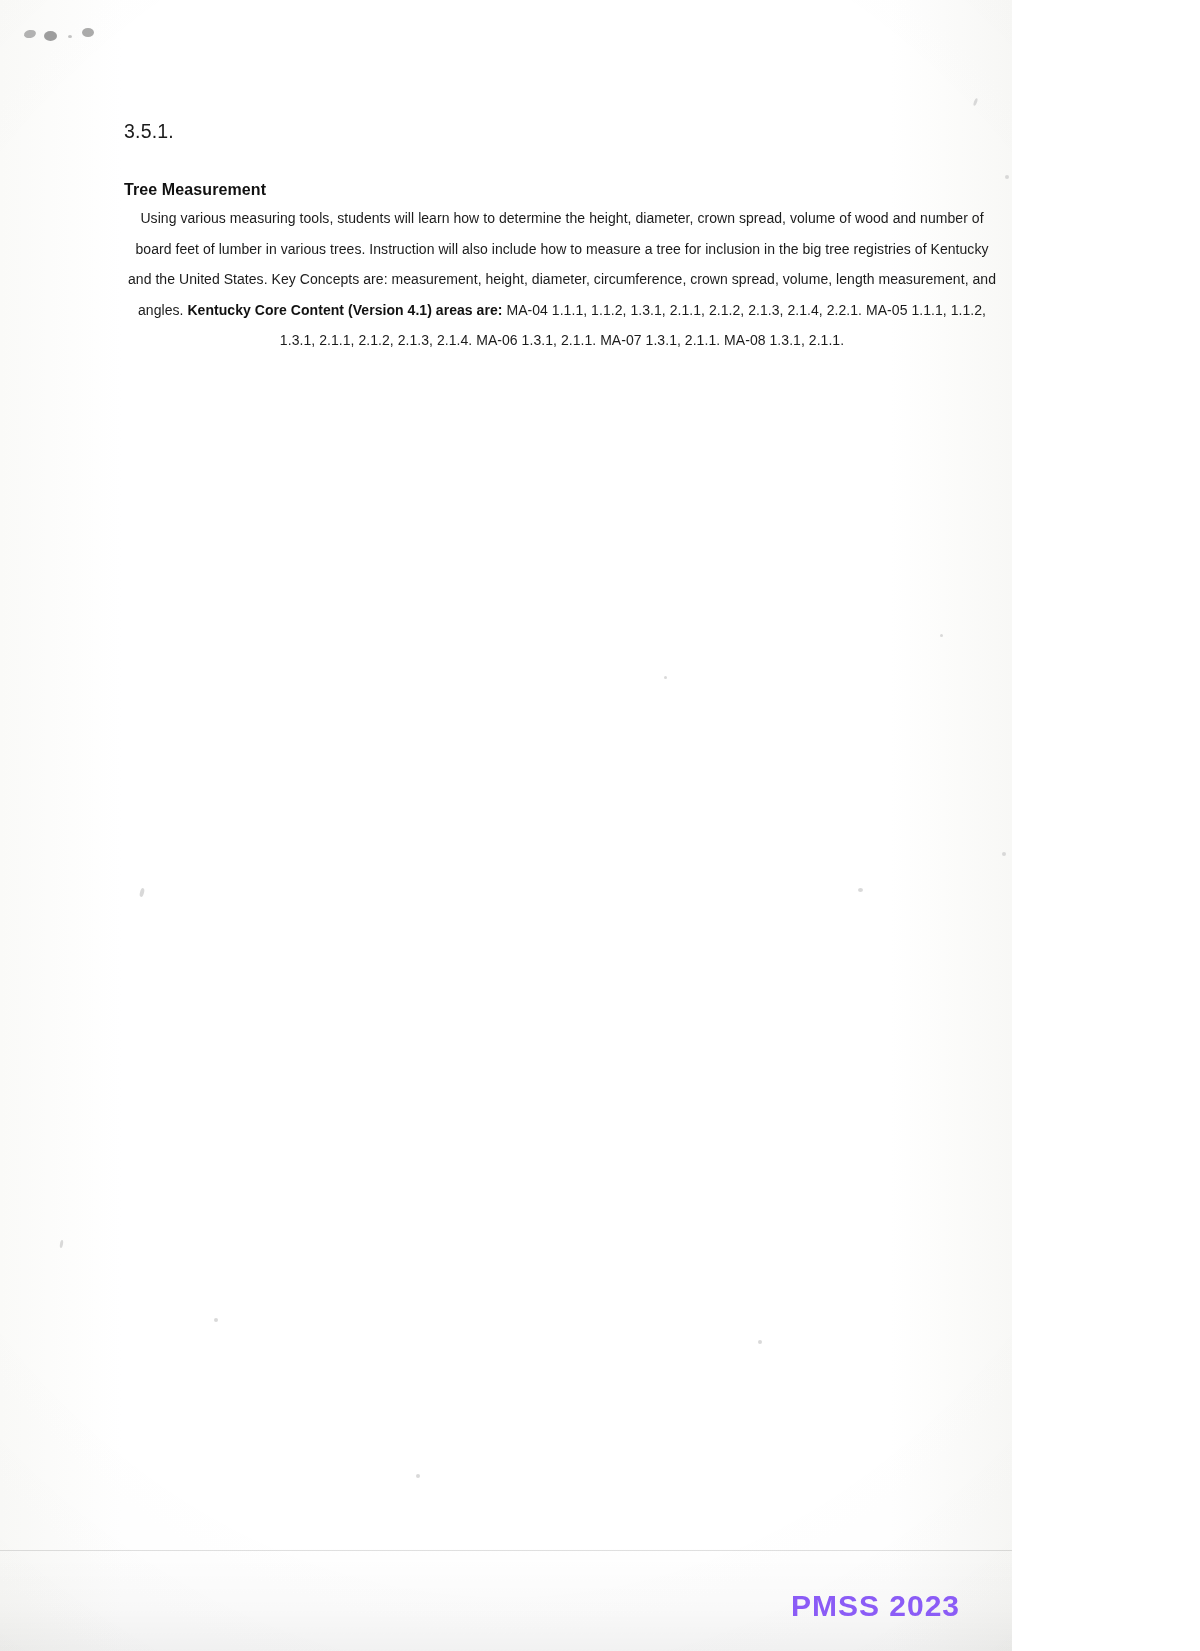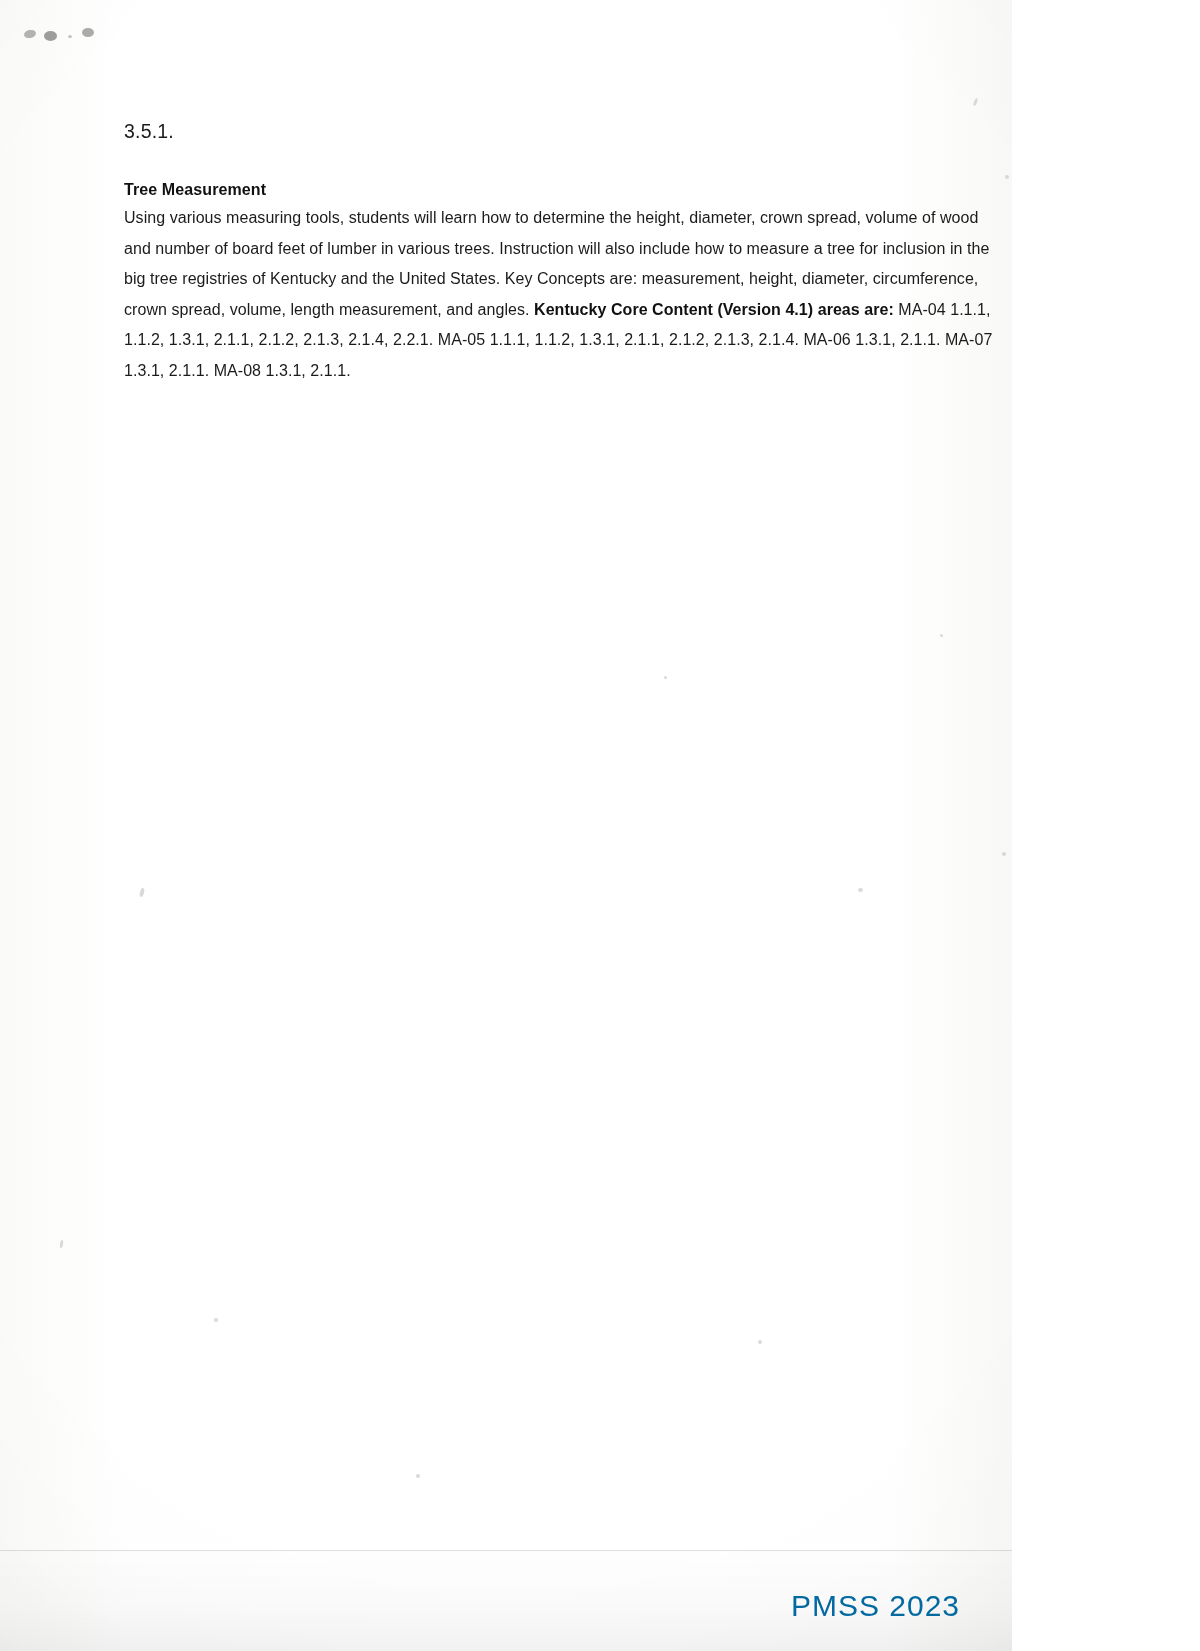--- a/index.html
+++ b/index.html
@@ -57,39 +57,40 @@
     margin: 0 0 38px 0;
   }
   .entry-title {
     font-size: 16px;
     font-weight: bold;
     color: #111111;
     margin: 0 0 4px 0;
     letter-spacing: 0.1px;
   }
   .entry-body {
-    font-size: 16px;
+    font-size: 14px;
     line-height: 30.5px;
     color: #1b1b1b;
-    text-align: left;
+    text-align: center;
     margin: 0;
     letter-spacing: 0.05px;
   }
   .entry-body b {
     font-weight: bold;
     color: #111111;
   }
   .watermark {
     position: absolute;
     right: 52px;
     bottom: 28px;
     font-size: 30px;
-    color: #0369a1;
+    color: #8b5cf6;
     letter-spacing: 1px;
     font-family: "Liberation Sans", sans-serif;
+    font-weight: bold;
   }
   
   .speck {
     position: absolute;
     background: #8b8b8b;
     border-radius: 50%;
     opacity: 0.75;
   }
   .speck.s1 { left: 24px;  top: 30px;  width: 12px; height: 8px;  transform: rotate(-12deg); background:#9a9a9a; }
   .speck.s2 { left: 44px;  top: 31px;  width: 13px; height: 10px; background:#7d7d7d; }

